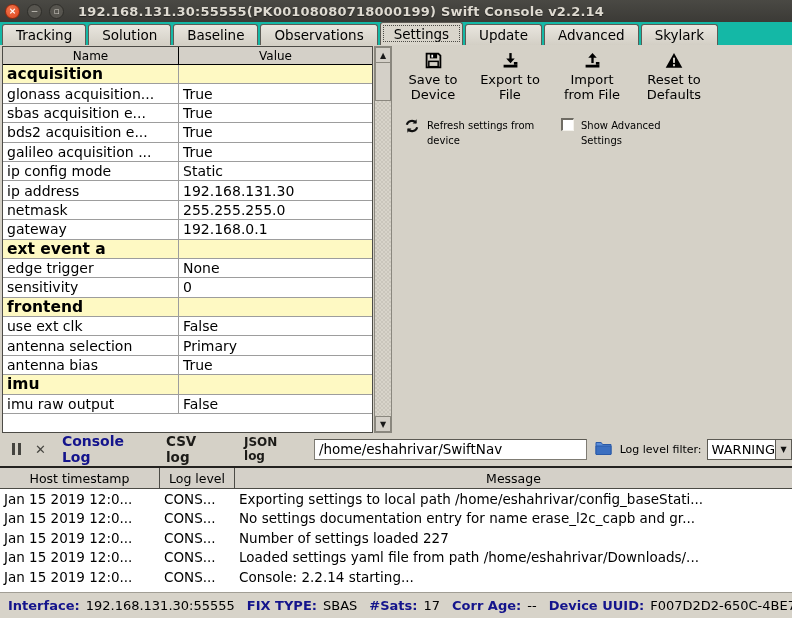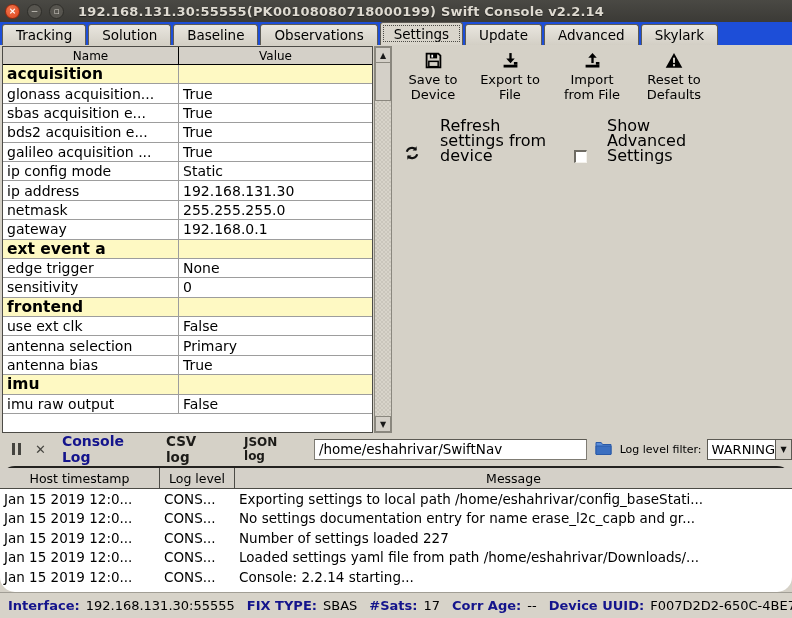--- a/index.html
+++ b/index.html
@@ -12,21 +12,21 @@
   .winbtns { display:flex; gap:7px; margin-left:5px; }
   .winbtn { width:15px; height:15px; border-radius:50%; display:flex; align-items:center; justify-content:center;
     font-size:9px; line-height:1; cursor:default; }
   .winbtn.close { background:radial-gradient(circle at 35% 30%, #f1744b, #e0471f); border:1px solid #93290d; color:#fff; font-weight:bold; }
   .winbtn.gray  { background:#57554f; border:1px solid #2e2d29; color:#cfccc4; }
   .title-text { margin-left:14px; color:#dedad1; font-weight:bold; font-size:13px; letter-spacing:.2px;
     white-space:nowrap; text-shadow:0 1px 1px rgba(0,0,0,.5); }
 
   
   .tabbar { position:absolute; top:22px; left:0; width:792px; height:23px; display:flex; align-items:flex-end; padding-left:2px;
-    background:#1d4ed8; }
+    background:#14b8a6; }
   .tab { height:21px; padding:0 13px; display:flex; align-items:center; background:linear-gradient(#e9e6df,#d3cfc5);
     border:1px solid #5d5b55; border-bottom:none; border-radius:3px 3px 0 0; margin-right:2px; font-size:13.5px; white-space:nowrap; }
   .tab.active { height:23px; background:#d9d5cb; outline:1px dotted #4c4b46; outline-offset:-4px; }
 
   
   .settings-wrap { position:absolute; top:46px; left:2px; width:371px; height:387px; background:#fff;
     border:1px solid #4c4b46; overflow:hidden; }
   .st-header { display:grid; grid-template-columns:176px 1fr; height:18px; background:#d4d0c8; border-bottom:1px solid #000; }
   .st-header > div { display:flex; align-items:center; justify-content:center; font-size:12px; border-right:1px solid #000; }
   .st-header > div:last-child { border-right:none; }
@@ -45,21 +45,21 @@
   .sc-space { flex:1; }
 
   
   .actions { position:absolute; top:52px; left:396px; width:392px; }
   .btn-row { display:flex; gap:13px; padding-left:6px; }
   .act-btn { display:flex; flex-direction:column; align-items:center; gap:3px; font-size:13px; line-height:15px;
     text-align:center; background:none; border:none; font-family:inherit; color:#000; }
   .act-btn svg { display:block; }
   .b1{width:62px;} .b2{width:66px;} .b3{width:72px;} .b4{width:66px;}
   .refresh-row { display:flex; margin-top:16px; padding-left:8px; gap:22px; }
-  .ref-group { display:flex; align-items:flex-end; gap:20px; font-size:16px; line-height:15px; }
+  .ref-group { display:flex; align-items:flex-start; gap:7px; font-size:10px; line-height:15px; }
   .ref-label { width:112px; }
   .adv-label { width:108px; }
   .checkbox { width:13px; height:13px; background:#fff; border-top:2px solid #6e6b63; border-left:2px solid #6e6b63;
     border-right:1px solid #f4f2ec; border-bottom:1px solid #f4f2ec; }
 
   
   .console-bar { position:absolute; top:434px; left:0; width:792px; height:30px; display:flex; align-items:center; background:#d5d1c7; }
   .pause-icon { display:flex; gap:3px; margin-left:12px; }
   .pause-icon i { width:3px; height:12px; background:#45443f; }
   .x-icon { margin-left:14px; color:#45443f; font-weight:bold; font-size:13px; }
@@ -69,21 +69,21 @@
   .path-input { margin-left:16px; width:295px; height:21px; border:1px solid #7f7c74; border-top-color:#5c5a53;
     background:#fff; font-family:inherit; font-size:13.5px; padding:0 4px; }
   .folder-icon { margin-left:8px; }
   .loglvl-lbl { margin-left:8px; font-size:11px; white-space:nowrap; }
   .dropdown { margin-left:5px; width:86px; height:21px; border:1px solid #5c5a53; background:#fff; display:flex; align-items:stretch; }
   .dd-value { flex:1; display:flex; align-items:center; padding-left:4px; font-size:13px; }
   .dd-btn { width:16px; background:#d4d0c8; border-left:1px solid #5c5a53; display:flex; align-items:center; justify-content:center;
     font-size:8px; color:#111; }
 
   
-  .log-section { position:absolute; top:466px; left:0; width:792px; height:126px; border-top:2px solid #23221f; background:#fff;border-radius:15px; }
+  .log-section { position:absolute; top:466px; left:0; width:792px; height:126px; border-top:2px solid #23221f; background:#fff; }
   .log-header { display:grid; grid-template-columns:160px 75px 1fr; height:21px; background:#d4d0c8; border-bottom:1px solid #4c4b46; }
   .log-header > div { display:flex; align-items:center; justify-content:center; font-size:12.5px; border-right:1px solid #4c4b46; }
   .log-header > div:last-child { border-right:none; }
   .lrow { display:grid; grid-template-columns:160px 75px 1fr; height:19.5px; }
   .lrow > div { display:flex; align-items:center; padding-left:4px; font-size:13.5px; white-space:nowrap; overflow:hidden; }
 
   
   .statusbar { position:absolute; top:592px; left:0; width:792px; height:26px; background:#d7d3c9; border-top:1px solid #a19e95;
     display:flex; align-items:center; padding:0 8px; gap:6px; font-size:13px; }
   .sb-label { color:#14148c; font-weight:bold; white-space:nowrap; }

